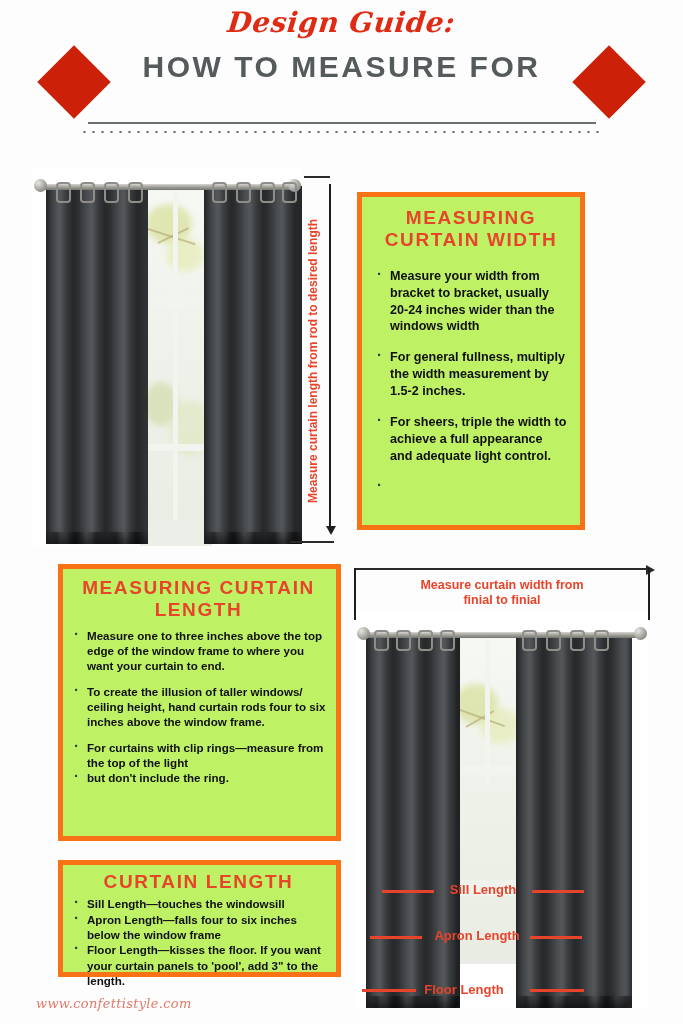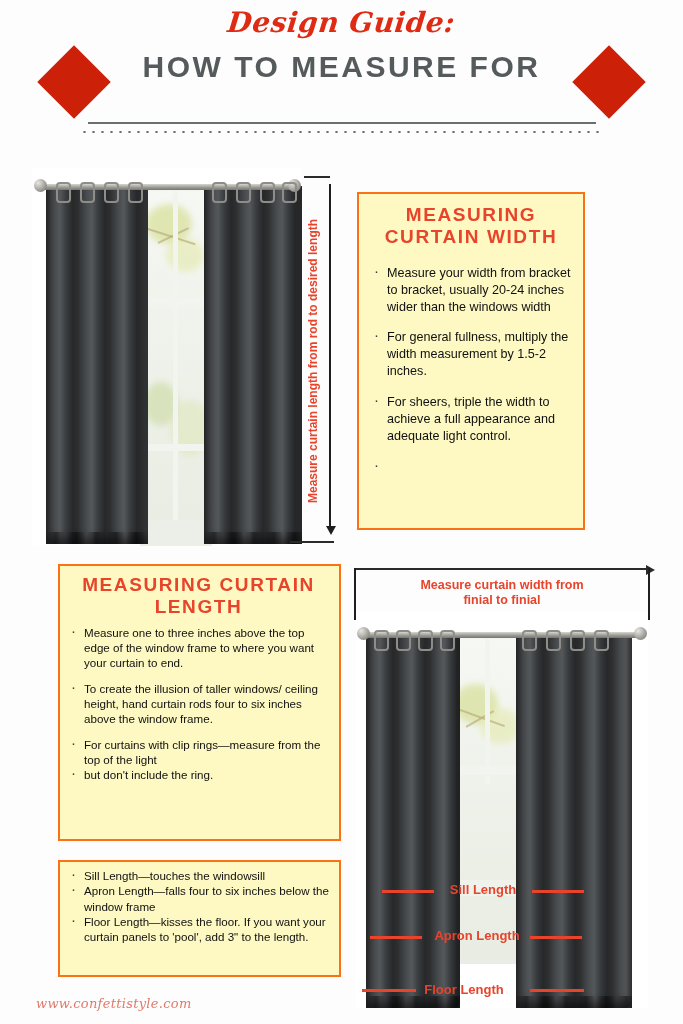--- a/index.html
+++ b/index.html
@@ -77,43 +77,43 @@
     height: 4px;
     z-index: 4;
     background-image: radial-gradient(circle, #6a6f70 1px, rgba(0,0,0,0) 1.3px);
     background-size: 9px 4px;
     background-repeat: repeat-x;
   }
 
   
   .panel {
     position: absolute;
-    background: #fef9c3;
-    border: 2px solid #f97316;
+    background: #bef264;
+    border: 5px solid #f97316;
     box-sizing: border-box;
     padding: 8px 10px 10px 10px;
   }
   .panel-title {
     text-align: center;
     color: #e8442b;
     font-weight: bold;
     text-transform: uppercase;
     letter-spacing: 1.6px;
     line-height: 1.18;
   }
   .panel ul {
     list-style: none;
     margin: 0;
     padding: 0;
   }
   .panel li {
     position: relative;
     padding-left: 16px;
     color: #101010;
-    font-weight: normal;
+    font-weight: bold;
     font-family: "Liberation Sans", sans-serif;
   }
   .panel li::before {
     content: "·";
     position: absolute;
     left: 3px;
     top: -4px;
     font-size: 15px;
     color: #3a3a3a;
   }
@@ -346,20 +346,21 @@
   </div>
   <ul>
     <li>Measure one to three inches above the top edge of the window frame to where you want your curtain to end.</li>
     <li>To create the illusion of taller windows/ ceiling height, hand curtain rods four to six inches above the window frame.</li>
     <li class="tight">For curtains with clip rings—measure from the top of the light</li>
     <li>but don't include the ring.</li>
   </ul>
 </div>
 
 <div class="panel" id="panel-curtain-length">
+  <div class="panel-title">Curtain Length</div>
   <ul>
     <li>Sill Length—touches the windowsill</li>
     <li>Apron Length—falls four to six inches below the window frame</li>
     <li>Floor Length—kisses the floor.  If you want your curtain panels to 'pool', add 3" to the length.</li>
   </ul>
 </div>
 
 <div class="ann-line-h" style="left:354px; top:568px; width:295px;"></div>
 <div class="ann-arrow-right" style="left:646px; top:565px;"></div>
 <div class="ann-line-v" style="left:354px; top:568px; height:52px;"></div>

